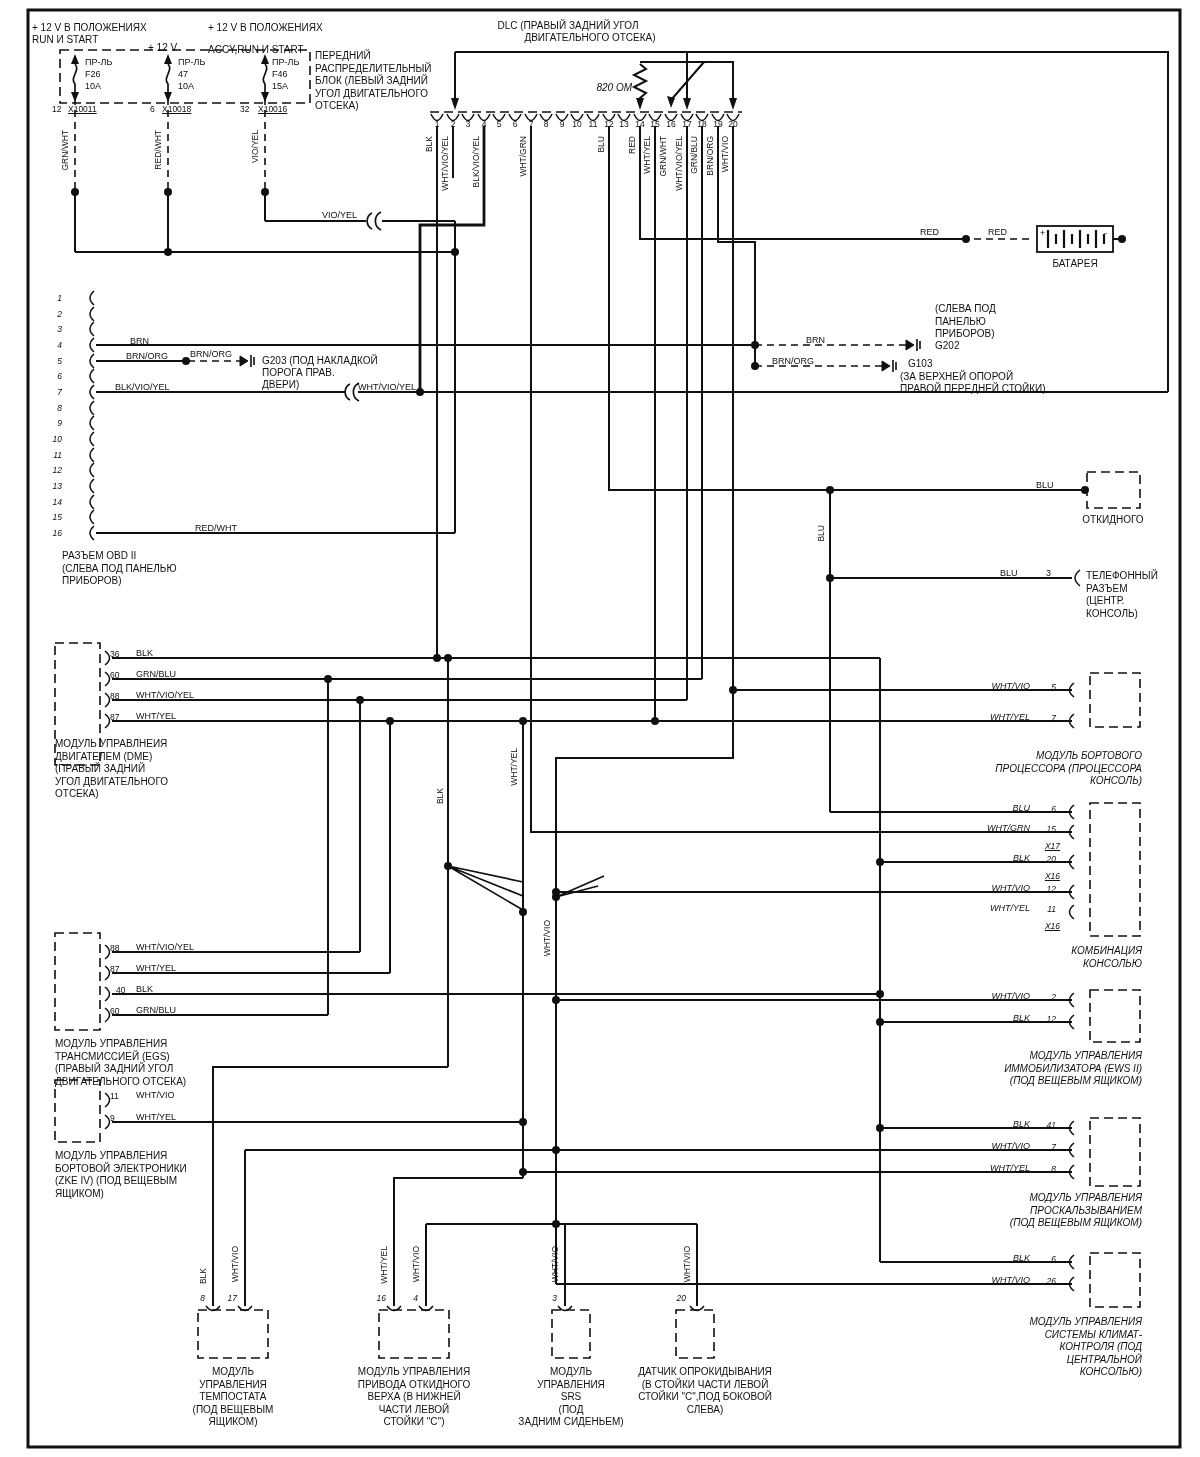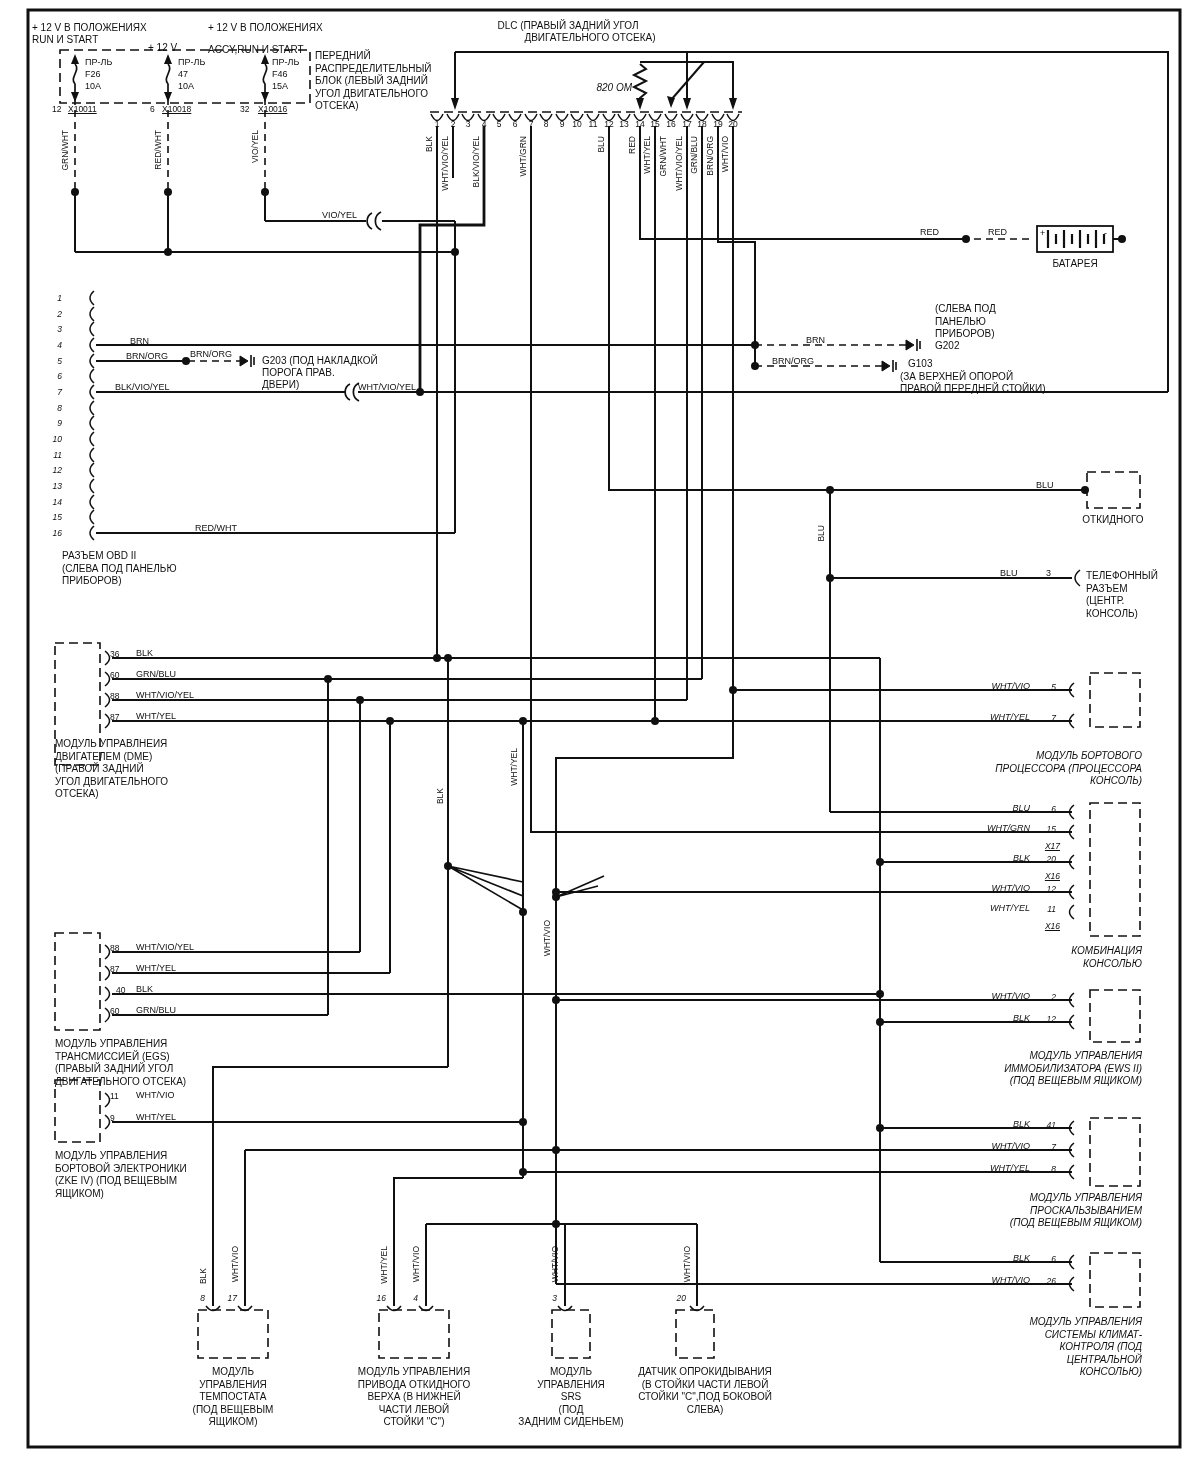--- a/index.html
+++ b/index.html
@@ -388,21 +388,21 @@
 <div class="lb s9" style="left:136px;top:647px">BLK</div>
 <div class="lb s85" style="left:110px;top:669px">60</div>
 <div class="lb s9" style="left:136px;top:668px">GRN/BLU</div>
 <div class="lb s85" style="left:110px;top:690px">88</div>
 <div class="lb s9" style="left:136px;top:689px">WHT/VIO/YEL</div>
 <div class="lb s85" style="left:110px;top:711px">87</div>
 <div class="lb s9" style="left:136px;top:710px">WHT/YEL</div>
 <div class="ml" style="left:55px;top:738px">
   <div>МОДУЛЬ УПРАВЛНЕИЯ</div>
     <div>ДВИГАТЕЛЕМ (DME)</div>
-    <div>(ПРАВОЙ ЗАДНИЙ</div>
+    <div>(ПРАВЫЙ ЗАДНИЙ</div>
   <div>УГОЛ ДВИГАТЕЛЬНОГО</div>
     <div>ОТСЕКА)</div>
 </div>
 
 <div class="rot" style="left:509px;top:748px">WHT/YEL</div>
 <div class="rot" style="left:435px;top:788px">BLK</div>
 <div class="rot" style="left:542px;top:920px">WHT/VIO</div>
 
 <div class="lb s9 rt" style="left:960px;top:680px;width:70px">WHT/VIO</div>
 <div class="lb s85 rt" style="left:1040px;top:681px;width:16px">5</div>

